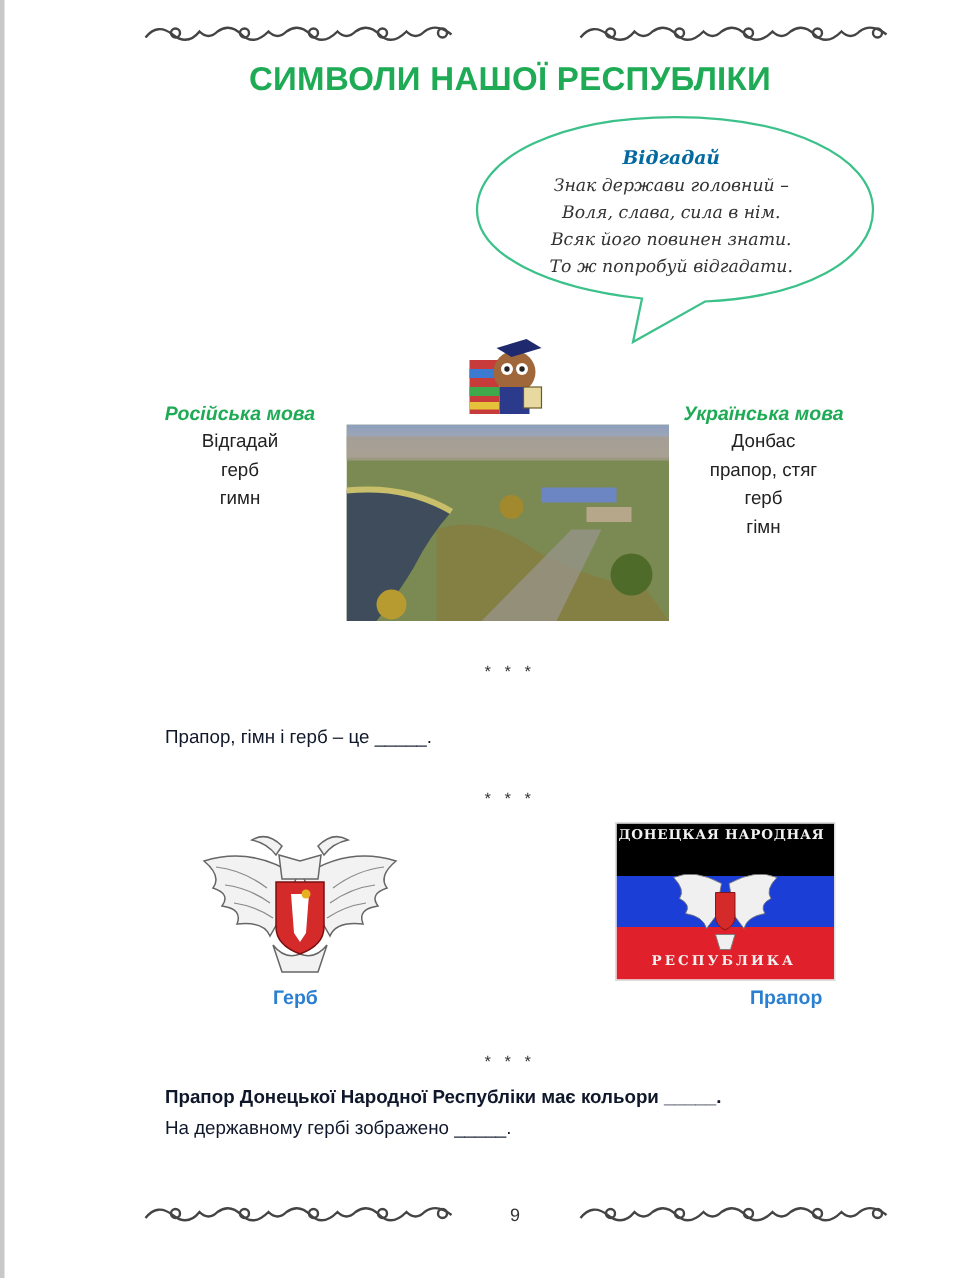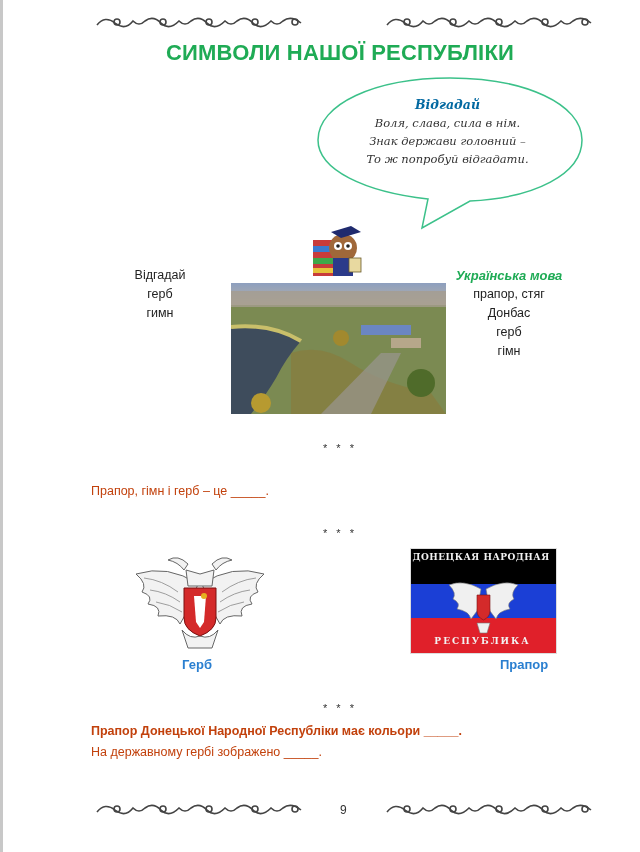--- a/index.html
+++ b/index.html
@@ -11,21 +11,21 @@
            font-weight:bold; font-size:22px; color:#1fab55; letter-spacing:0.2px; }
   .bubble { position:absolute; left:310px; top:74px; width:280px; height:160px; }
   .bubble-text { position:absolute; left:315px; top:96px; width:265px; text-align:center;
                  font-family:"DejaVu Serif", serif; font-style:italic; font-size:11.5px; line-height:18px; color:#333; }
   .bubble-title { color:#0369a1; font-weight:bold; font-size:12.5px; }
   .lang-col { position:absolute; top:266px; width:150px; text-align:center; font-size:12.5px; line-height:19px; color:#222; }
   .lang-col .hdr { color:#1fab55; font-weight:bold; font-style:italic; font-size:13px; }
   .owl { position:absolute; left:305px; top:218px; width:62px; height:62px; }
   .photo { position:absolute; left:231px; top:283px; width:215px; height:131px; overflow:hidden; }
   .stars { position:absolute; left:0; width:680px; text-align:center; font-size:11px; letter-spacing:3px; color:#333; }
-  .para { position:absolute; left:91px; font-size:12.5px; color:#c2410c; }
+  .para { position:absolute; left:110px; font-size:12.5px; color:#0f172a; }
   .emblem { position:absolute; left:128px; top:544px; width:144px; height:112px; }
   .flag { position:absolute; left:410px; top:548px; width:145px; height:104px; border:1px solid #ddd; }
   .caption { position:absolute; font-weight:bold; font-size:13px; color:#2a7fd0; }
   .page-num { position:absolute; top:803px; left:340px; font-size:12px; color:#333; }
 </style>
 </head>
 <body>
 
 <div class="page-edge"></div>
 
@@ -50,49 +50,51 @@
   </g>
 </svg>
 
 <div class="title">СИМВОЛИ НАШОЇ РЕСПУБЛІКИ</div>
 
 <svg class="bubble" viewBox="0 0 280 160">
   <path d="M140 4 C215 4 272 30 272 66 C272 100 225 124 160 127 L112 154 L118 125 C55 118 8 96 8 66 C8 30 65 4 140 4 Z" fill="#ffffff" stroke="#3cc18a" stroke-width="1.5"></path>
 </svg>
 <div class="bubble-text">
   <div class="bubble-title">Відгадай</div>
+  <div>Знак держави головний –</div>
   <div>Воля, слава, сила в нім.</div>
-  <div>Знак держави головний –</div>
+  <div>Всяк його повинен знати.</div>
   <div>То ж попробуй відгадати.</div>
 </div>
 
 <svg class="owl" viewBox="0 0 62 62">
   <rect x="8" y="22" width="20" height="36" fill="#c83b3b"></rect>
   <rect x="8" y="28" width="20" height="6" fill="#3a7ad0"></rect>
   <rect x="8" y="40" width="20" height="6" fill="#3ea84a"></rect>
   <rect x="8" y="50" width="20" height="5" fill="#e6c23a"></rect>
   <ellipse cx="38" cy="30" rx="14" ry="14" fill="#a0683a"></ellipse>
   <circle cx="33" cy="28" r="4" fill="#fff"></circle>
     <circle cx="43" cy="28" r="4" fill="#fff"></circle>
   <circle cx="33" cy="28" r="1.8" fill="#222"></circle>
     <circle cx="43" cy="28" r="1.8" fill="#222"></circle>
   <path d="M26 14 L46 8 L56 14 L36 20 Z" fill="#1f2a6e"></path>
   <rect x="28" y="40" width="20" height="18" fill="#2b3a8a"></rect>
   <rect x="44" y="40" width="12" height="14" fill="#e8d9a0" stroke="#6a5a2a" stroke-width="0.8"></rect>
 </svg>
 
 <div class="lang-col" style="left:85px;">
+  <div class="hdr">Російська мова</div>
   <div>Відгадай</div>
   <div>герб</div>
   <div>гимн</div>
 </div>
 <div class="lang-col" style="left:434px;">
   <div class="hdr">Українська мова</div>
+  <div>Донбас</div>
   <div>прапор, стяг</div>
-  <div>Донбас</div>
   <div>герб</div>
   <div>гімн</div>
 </div>
 
 <svg class="photo" viewBox="0 0 215 131" preserveAspectRatio="none">
   <defs>
     <linearGradient id="sky" x1="0" y1="0" x2="0" y2="1">
       <stop offset="0" stop-color="#8d9fbf"></stop>
         <stop offset="1" stop-color="#b9b2a4"></stop>
     </linearGradient>

